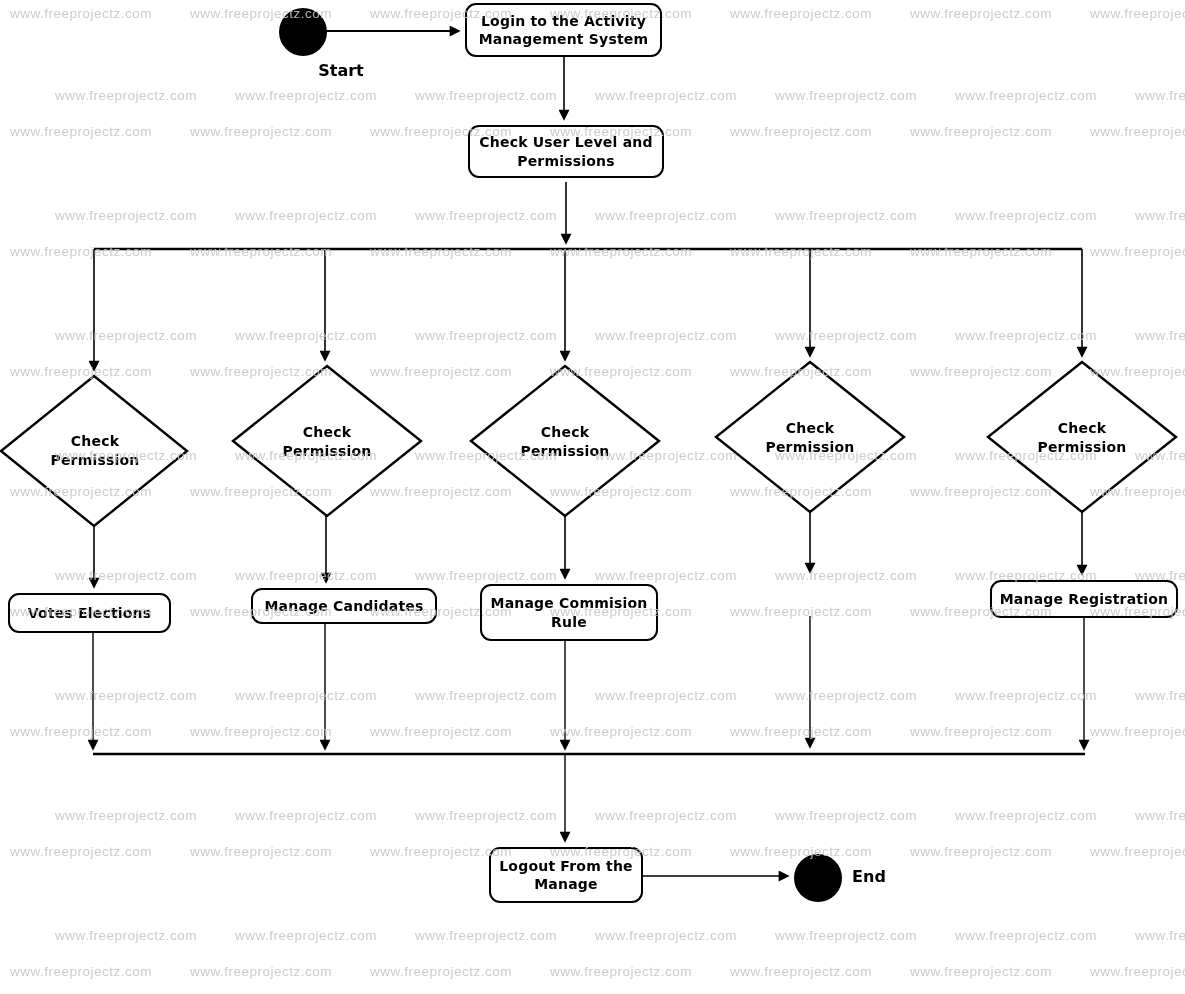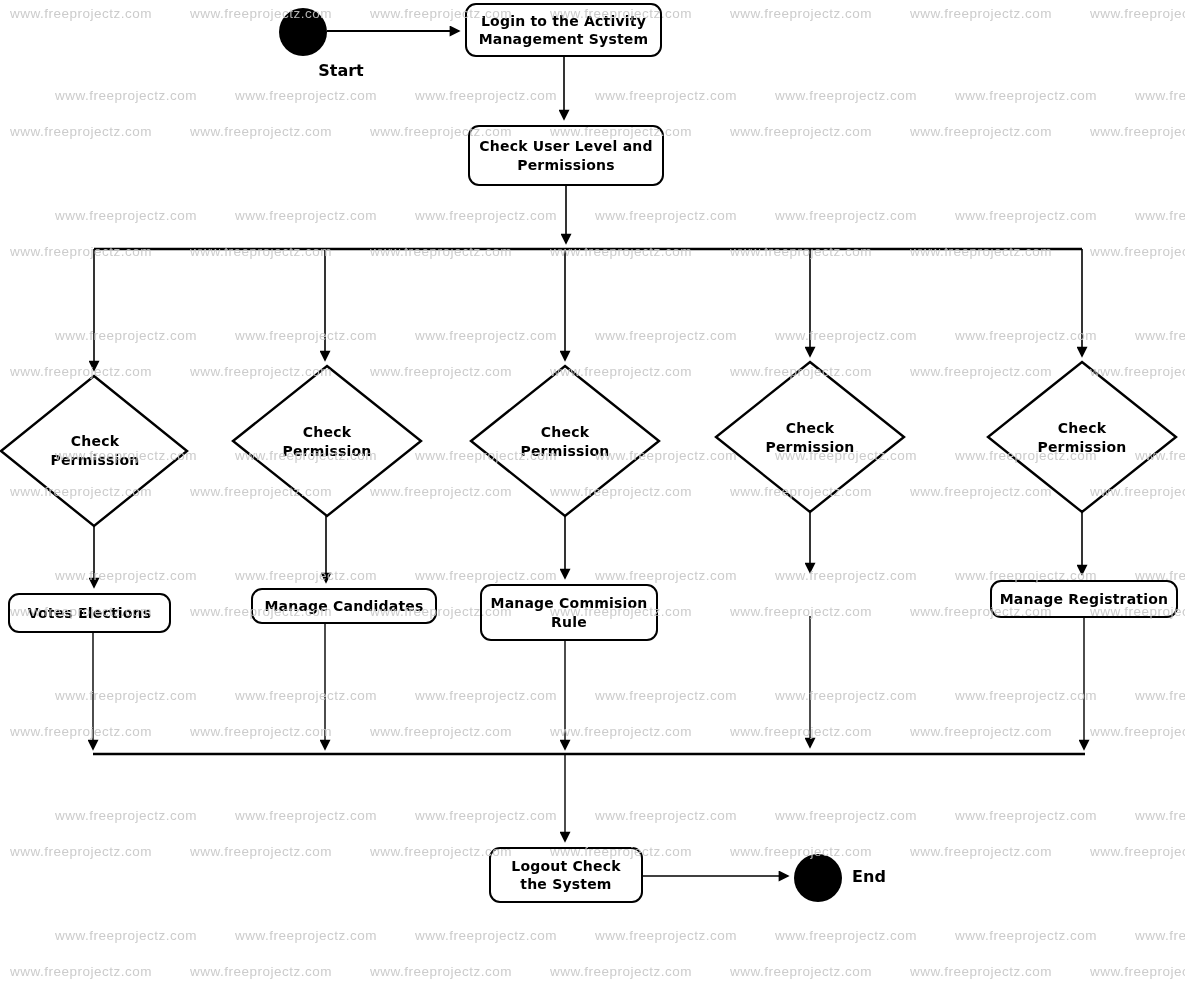--- a/index.html
+++ b/index.html
@@ -88,32 +88,32 @@
 
     <line x1="93" y1="754" x2="1085" y2="754" stroke="#000" stroke-width="2.4"></line>
 
     <line x1="565" y1="754" x2="565" y2="841" stroke="#000" stroke-width="1.4" marker-end="url(#arr)"></line>
 
     <line x1="643" y1="876" x2="788" y2="876" stroke="#000" stroke-width="1.4" marker-end="url(#arr)"></line>
   </svg>
 
   <div class="node activity" style="left:465px;top:3px;width:197px;height:54px;">Login to the Activity Management System</div>
 
-  <div class="node activity" style="left:468px;top:125px;width:196px;height:61px;">Check User Level and Permissions</div>
+  <div class="node activity" style="left:468px;top:125px;width:196px;height:53px;">Check User Level and Permissions</div>
 
   <div class="node activity" style="left:8px;top:593px;width:163px;height:40px;">Votes Elections</div>
 
   <div class="node activity" style="left:480px;top:584px;width:178px;height:57px;">Manage Commision Rule</div>
 
   <div class="node activity" style="left:251px;top:588px;width:186px;height:36px;">Manage Candidates</div>
 
 
   <div class="node activity" style="left:990px;top:580px;width:188px;height:38px;">Manage Registration</div>
 
-  <div class="node activity" style="left:489px;top:847px;width:154px;height:56px;">Logout Check the System</div>
+  <div class="node activity" style="left:489px;top:847px;width:154px;height:56px;">Logout From the Manage</div>
 
   <div class="label decision-label" style="left:95px;top:451px;width:120px;">Check Permission</div>
   <div class="label decision-label" style="left:327px;top:442px;width:120px;">Check Permission</div>
   <div class="label decision-label" style="left:565px;top:442px;width:120px;">Check Permission</div>
   <div class="label decision-label" style="left:810px;top:438px;width:120px;">Check Permission</div>
   <div class="label decision-label" style="left:1082px;top:438px;width:120px;">Check Permission</div>
 
   <div class="label terminal-label" style="left:303px;top:70px;margin-left:38px;">Start</div>
   <div class="label terminal-label" style="left:869px;top:876px;">End</div>
 

